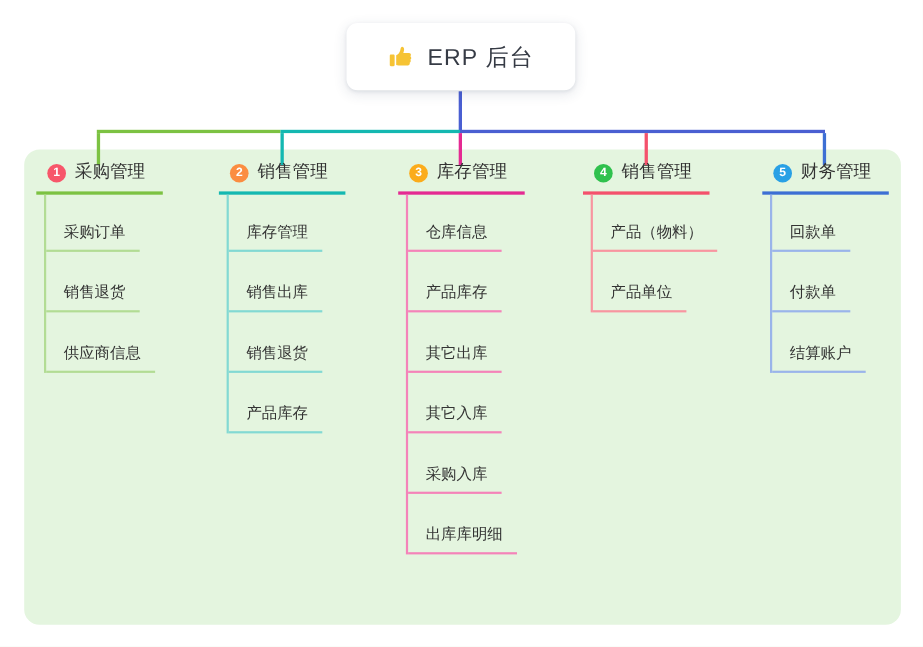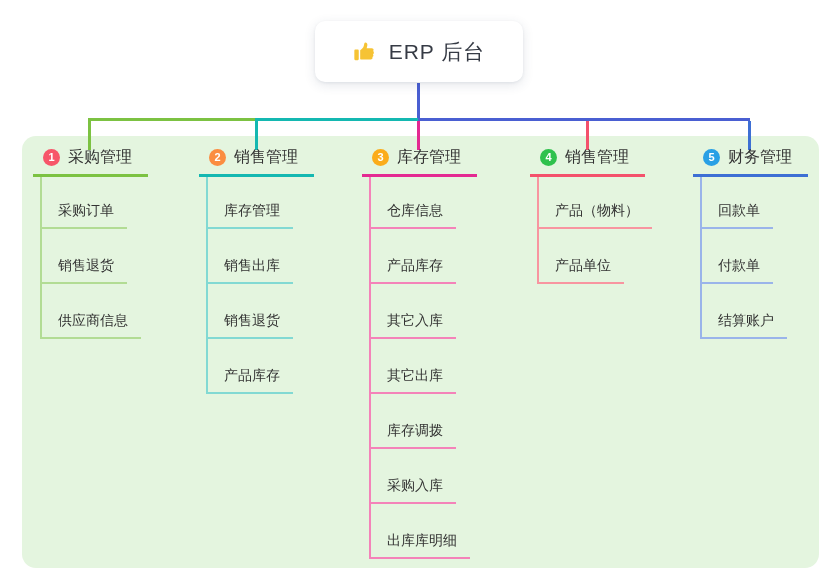--- a/index.html
+++ b/index.html
@@ -127,27 +127,24 @@
     <span>库存管理</span>
   </div>
   <div class="children">
     <div class="row">
         <span class="lbl">仓库信息</span>
       </div>
     <div class="row">
         <span class="lbl">产品库存</span>
       </div>
     <div class="row">
-        <span class="lbl">其它入库</span>
-      </div>
-    <div class="row">
         <span class="lbl">其它出库</span>
       </div>
     <div class="row">
-        <span class="lbl">库存调拨</span>
+        <span class="lbl">其它入库</span>
       </div>
     <div class="row">
         <span class="lbl">采购入库</span>
       </div>
     <div class="row">
         <span class="lbl">出库库明细</span>
       </div>
   </div>
 </div>
 

